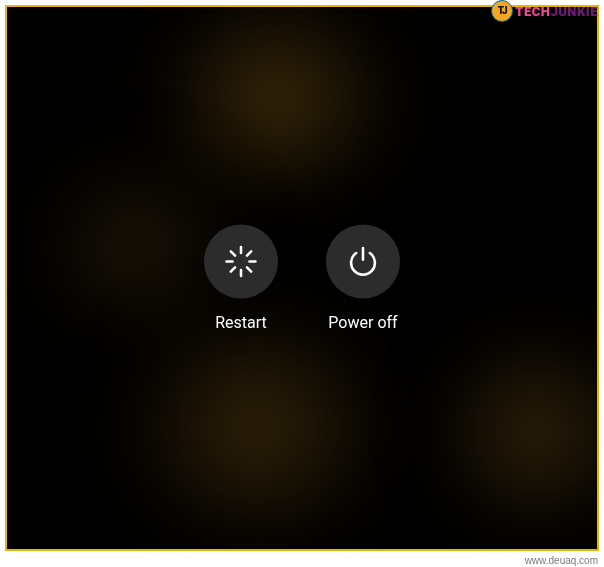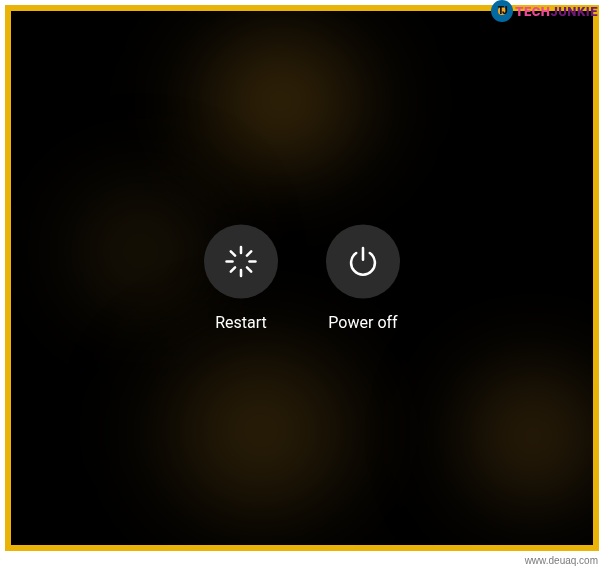--- a/index.html
+++ b/index.html
@@ -14,21 +14,21 @@
       font-family: -apple-system, BlinkMacSystemFont, "Segoe UI", Roboto, Helvetica, Arial, sans-serif;
       position: relative;
       overflow: hidden;
     }
     .frame {
       position: absolute;
       top: 5px;
       left: 5px;
       right: 5px;
       bottom: 16px;
-      border: 6px solid #eab308;
+      border: 2px solid #eab308;
       background: #000;
       overflow: hidden;
     }
     .blurred-bg {
       position: absolute;
       inset: 0;
       background: #000;
     }
     .blob {
       position: absolute;
@@ -77,21 +77,21 @@
       display: flex;
       align-items: center;
       gap: 2px;
       z-index: 20;
     }
     .tj-badge {
       width: 22px;
       height: 22px;
       border-radius: 50%;
       background: #f5a623;
-      border: 7px solid #0369a1;
+      border: 1px solid #0369a1;
       display: flex;
       align-items: center;
       justify-content: center;
       position: relative;
     }
     .tj-badge-text {
       font-size: 10px;
       font-weight: 900;
       color: #111;
       letter-spacing: -1px;

